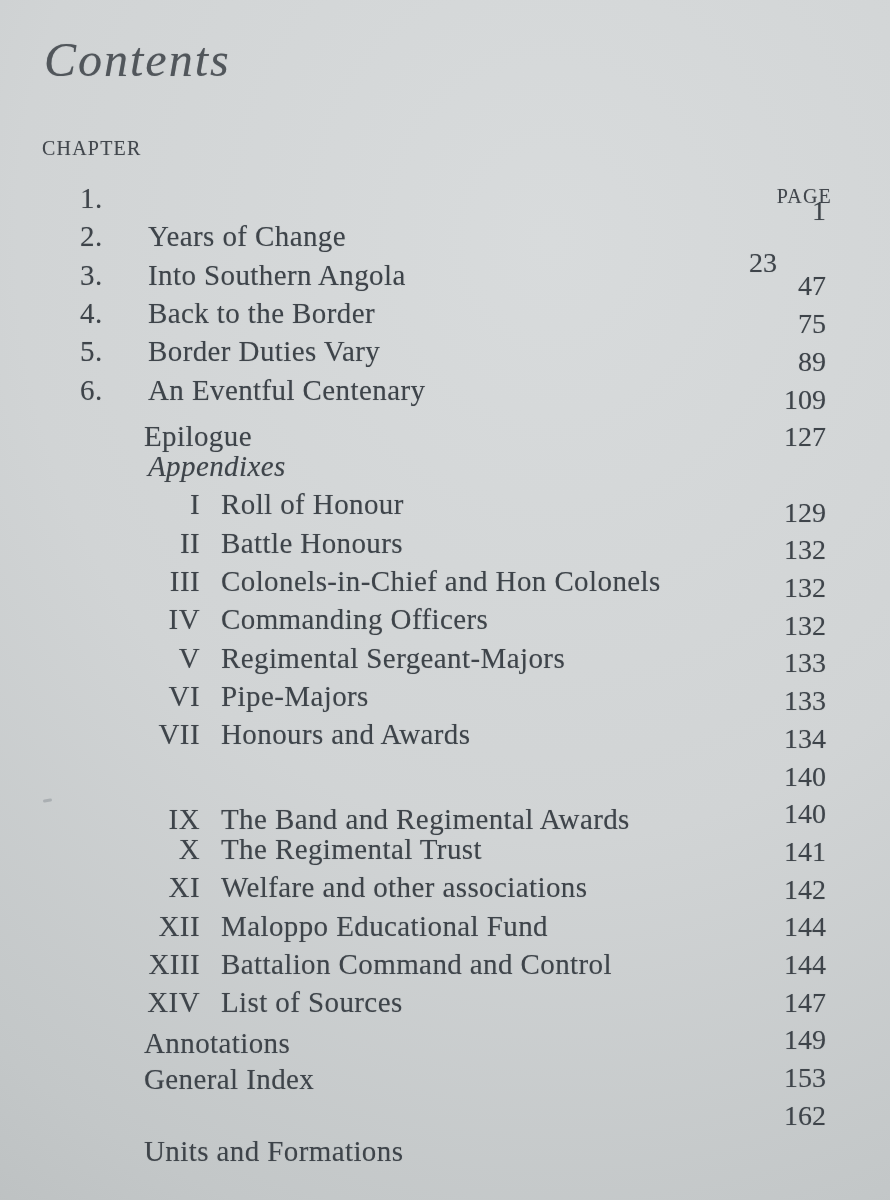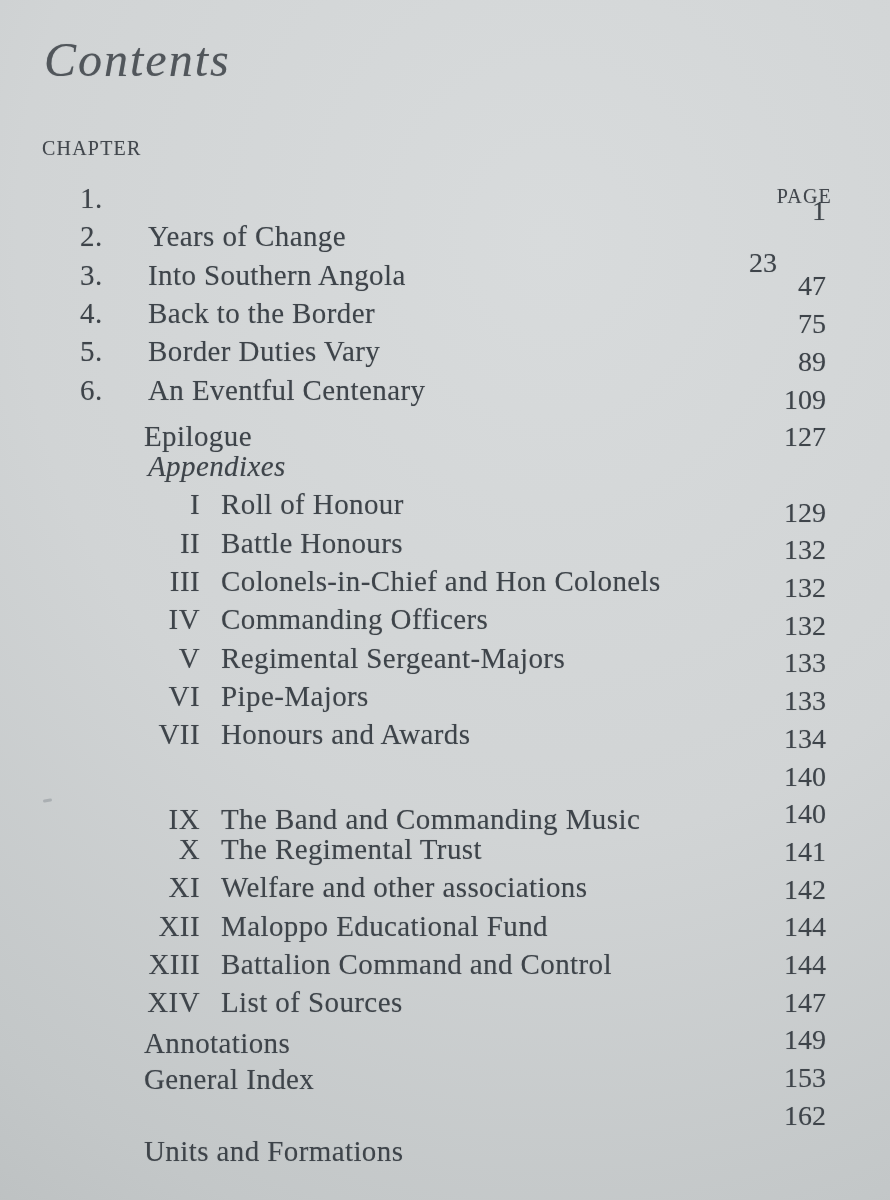--- a/index.html
+++ b/index.html
@@ -172,21 +172,21 @@
     </div>
       <div class="pagenum" style="top: 686.1px;">133</div>
       <div class="row row-appendix" style="top: 719.2px;">
       <span class="entry-label">VII</span>
       <span class="entry-title">Honours and Awards</span>
     </div>
       <div class="pagenum" style="top: 723.8px;">134</div>
       <div class="pagenum" style="top: 761.5px;">140</div>
       <div class="row row-appendix" style="top: 795.8px; margin-top: 8px;">
       <span class="entry-label">IX</span>
-      <span class="entry-title">The Band and Commanding Music</span>
+      <span class="entry-title">The Band and Regimental Awards</span>
     </div>
       <div class="pagenum" style="top: 799.2px;">140</div>
       <div class="row row-appendix" style="top: 834.1px;">
       <span class="entry-label">X</span>
       <span class="entry-title">The Regimental Trust</span>
     </div>
       <div class="pagenum" style="top: 836.9px;">141</div>
       <div class="row row-appendix" style="top: 872.4px;">
       <span class="entry-label">XI</span>
       <span class="entry-title">Welfare and other associations</span>

